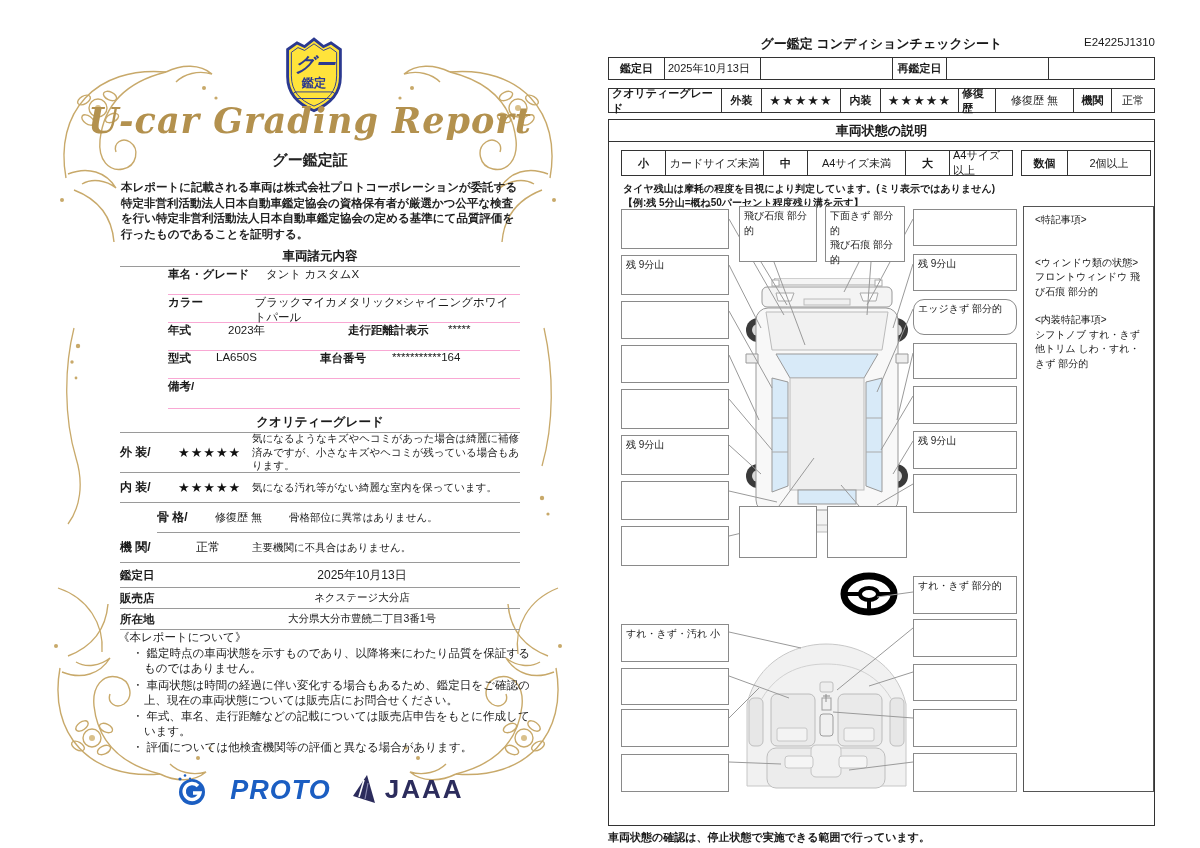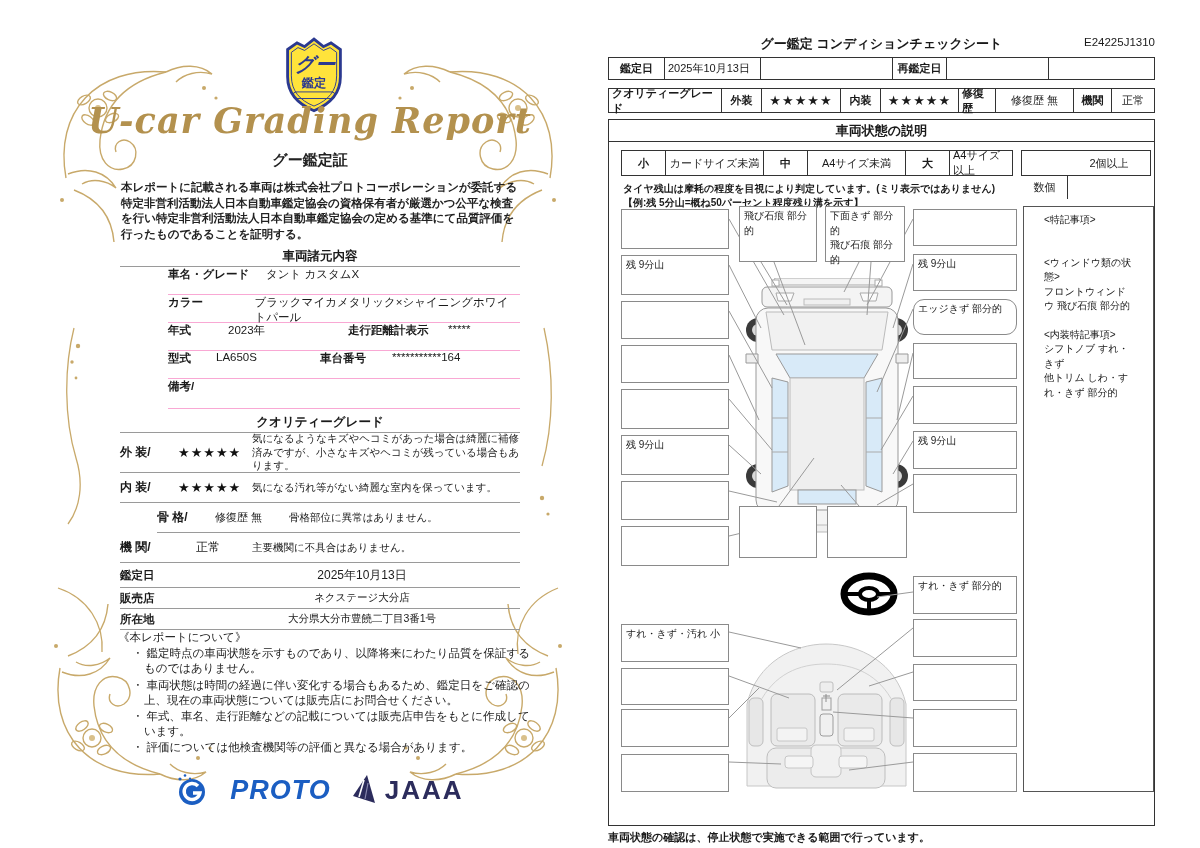--- a/index.html
+++ b/index.html
@@ -42,21 +42,21 @@
   .bcell.last { border-right:none; }
   .bcell.left { justify-content:flex-start; }
   .stars { font-size:13px; letter-spacing:1px; }
   .main-box { border:1.5px solid #333; background:#fff; }
   .main-head { height:22px; border-bottom:1px solid #333; display:flex; align-items:center;
                justify-content:center; font-size:13px; font-weight:bold; }
   .abox { position:absolute; border:1px solid #8a8a8a; background:#fff; font-size:10px;
           line-height:1.45; padding:2px 4px; white-space:pre-line; z-index:3; }
   .tire-note { font-size:10px; font-weight:bold; line-height:1.45; }
   .notes-panel { position:absolute; border:1px solid #555; background:#fff; font-size:10px;
-                 line-height:1.45; padding:6px 20px; z-index:3; }
+                 line-height:1.45; padding:6px 11px; z-index:3; }
   .footer-note { font-size:11px; font-weight:bold; }
   svg { display:block; }
 </style>
 </head>
 <body>
 
 <div class="canvas">
 
   <svg class="abs" style="left:28px; top:28px;" width="560" height="800" viewBox="0 0 560 800">
     <defs>
@@ -185,21 +185,21 @@
     <div style="display:flex; align-items:center; gap:22px;">
       <svg width="32" height="34" viewBox="0 0 32 34">
         <circle cx="4" cy="6" r="1.6" fill="#1b5ec2"></circle>
         <circle cx="9" cy="2.5" r="1.3" fill="#1b5ec2"></circle>
         <circle cx="14" cy="5.5" r="1.1" fill="#1b5ec2"></circle>
         <circle cx="16" cy="19" r="13" fill="#1b5ec2"></circle>
         <path d="M22,13 A8,8 0 1 0 24,20 L17,20" stroke="#fff" stroke-width="3.4" fill="none"></path>
       </svg>
       <span class="proto-text">PROTO</span>
     </div>
-    <div style="display:flex; align-items:center; gap:6px;">
+    <div style="display:flex; align-items:flex-start; gap:6px;">
       <svg width="28" height="32" viewBox="0 0 28 32">
         <polygon points="16,1 24,29 2,22" fill="#2c2c5c"></polygon>
         <line x1="13" y1="6" x2="8" y2="23" stroke="#fff" stroke-width="1.6"></line>
         <line x1="17" y1="9" x2="14" y2="25" stroke="#8b8bb0" stroke-width="1.2"></line>
       </svg>
       <span class="jaaa-text">JAAA</span>
     </div>
   </div>
 
   <div class="abs rp-title" style="left:608px; top:35px; width:547px;">グー鑑定  コンディションチェックシート</div>
@@ -231,21 +231,21 @@
 
     <div class="btable" style="position:absolute; left:12px; top:30px; width:392px; height:26px;">
       <div class="bcell" style="width:44px; font-weight:bold;">小</div>
       <div class="bcell" style="width:98px;">カードサイズ未満</div>
       <div class="bcell" style="width:44px; font-weight:bold;">中</div>
       <div class="bcell" style="width:98px;">A4サイズ未満</div>
       <div class="bcell" style="width:44px; font-weight:bold;">大</div>
       <div class="bcell last" style="flex:1;">A4サイズ以上</div>
     </div>
     <div class="btable" style="position:absolute; left:412px; top:30px; width:130px; height:26px;">
-      <div class="bcell" style="width:46px; font-weight:normal;margin-top:24px;">数個</div>
+      <div class="bcell" style="width:46px; font-weight:bold;">数個</div>
       <div class="bcell last" style="flex:1;">2個以上</div>
     </div>
 
     <div class="tire-note" style="position:absolute; left:14px; top:62px; width:420px;">タイヤ残山は摩耗の程度を目視により判定しています。(ミリ表示ではありません)</div>
     <div class="tire-note" style="position:absolute; left:14px; top:76px; width:420px;">【例:残 5分山=概ね50パーセント程度残り溝を示す】</div>
 
     <svg style="position:absolute; left:0; top:0; z-index:2;" width="547" height="707" viewBox="0 0 547 707">
       <g stroke="#9a9a9a" stroke-width="1" fill="none">
         <line x1="120" y1="99" x2="175" y2="195"></line>
         <line x1="120" y1="145" x2="152" y2="208"></line>

